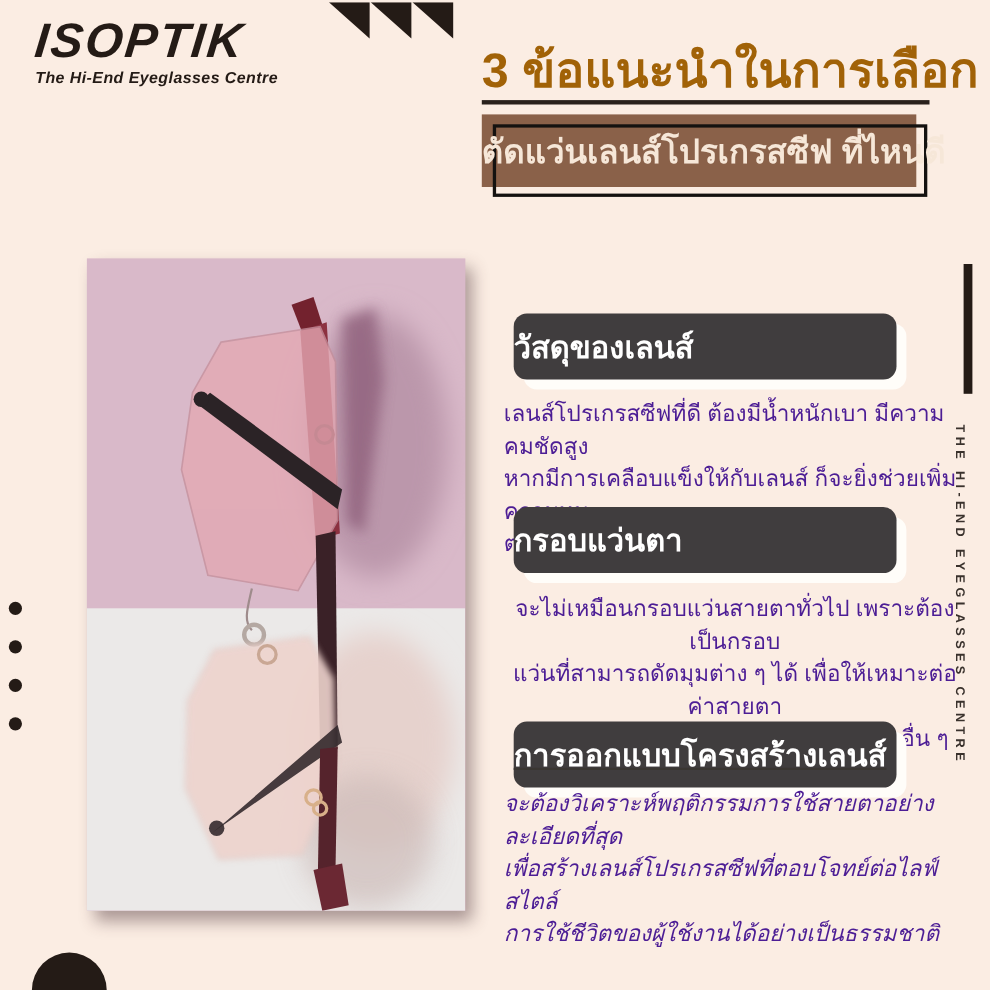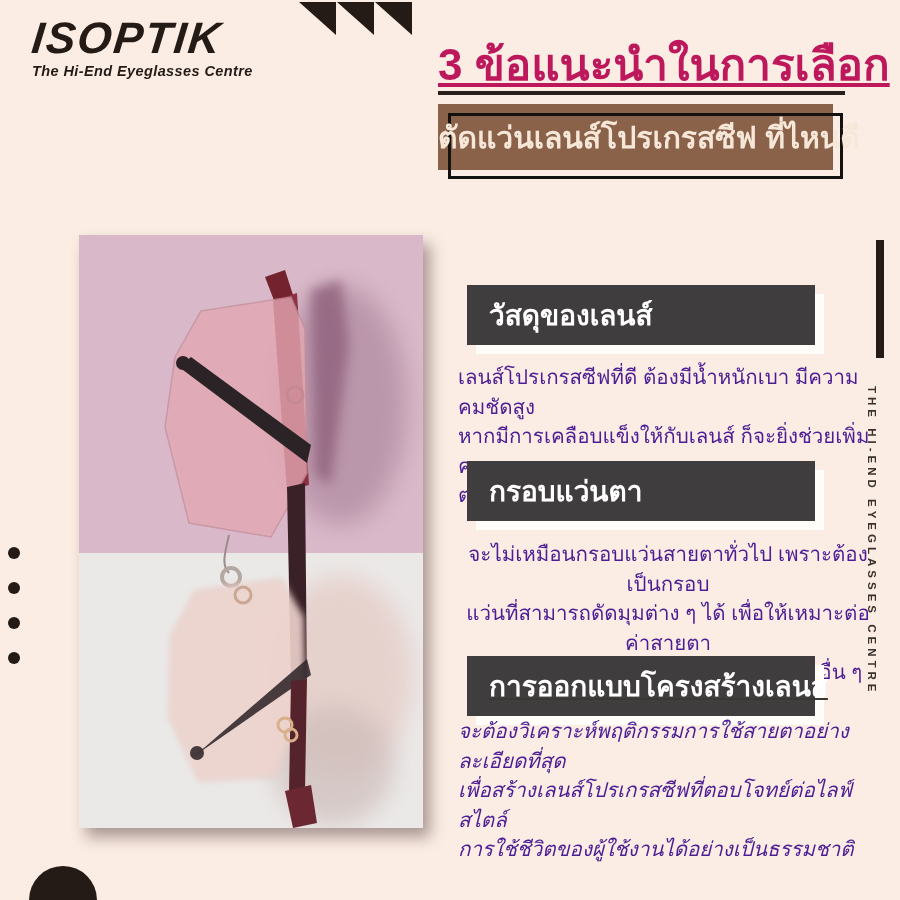--- a/index.html
+++ b/index.html
@@ -22,23 +22,22 @@
     font-size:14.5px; font-weight:700; font-style:italic;
     color:#241b16; margin-top:3px; letter-spacing:0.4px;
   }
 
   
   .triangles { position:absolute; left:299px; top:2px; }
 
   
   .title {
     position:absolute; left:438px; top:40px; width:430px;
-    font-size:44px; font-weight:700; color:#be185d; line-height:1.15;
+    font-size:44px; font-weight:700; color:#a16207; line-height:1.15;
     white-space:nowrap;
-    text-decoration:underline;
   }
   .title-underline {
     position:absolute; left:438px; top:91px; width:407px; height:4px;
     background:#2a211c;
   }
   .badge {
     position:absolute; left:438px; top:104px; width:395px; height:66px;
     background:#8a6149; display:flex; align-items:center; justify-content:flex-start;
   }
   .badge-frame {
@@ -55,21 +54,21 @@
     position:absolute; left:79px; top:235px; width:344px; height:593px;
     box-shadow:7px 9px 14px rgba(70,45,50,0.45);
     background:#d9b9c9;
   }
   .photo svg { display:block; }
 
   
   .sec-head {
     position:absolute; left:467px; width:348px; height:60px;
     background:#403d3e; box-shadow:9px 9px 0 #fffdf9;
-    display:flex; align-items:center; padding-left:22px;
+    display:flex; align-items:center; border-radius:12px;
   }
   .sec-head span { font-size:28px; font-weight:700; color:#ffffff; white-space:nowrap; }
   .sec-body {
     position:absolute; left:458px; width:420px;
     font-size:20.5px; line-height:29.5px; color:#4c1d95;
     white-space:pre-line;
   }
   #sec1-head { top:285px; } #sec1-body { top:362px; }
   #sec2-head { top:461px; } #sec2-body { top:539px;text-align:center; }
   #sec3-head { top:656px;text-decoration:underline; } #sec3-body { top:716px;font-style:italic; }

